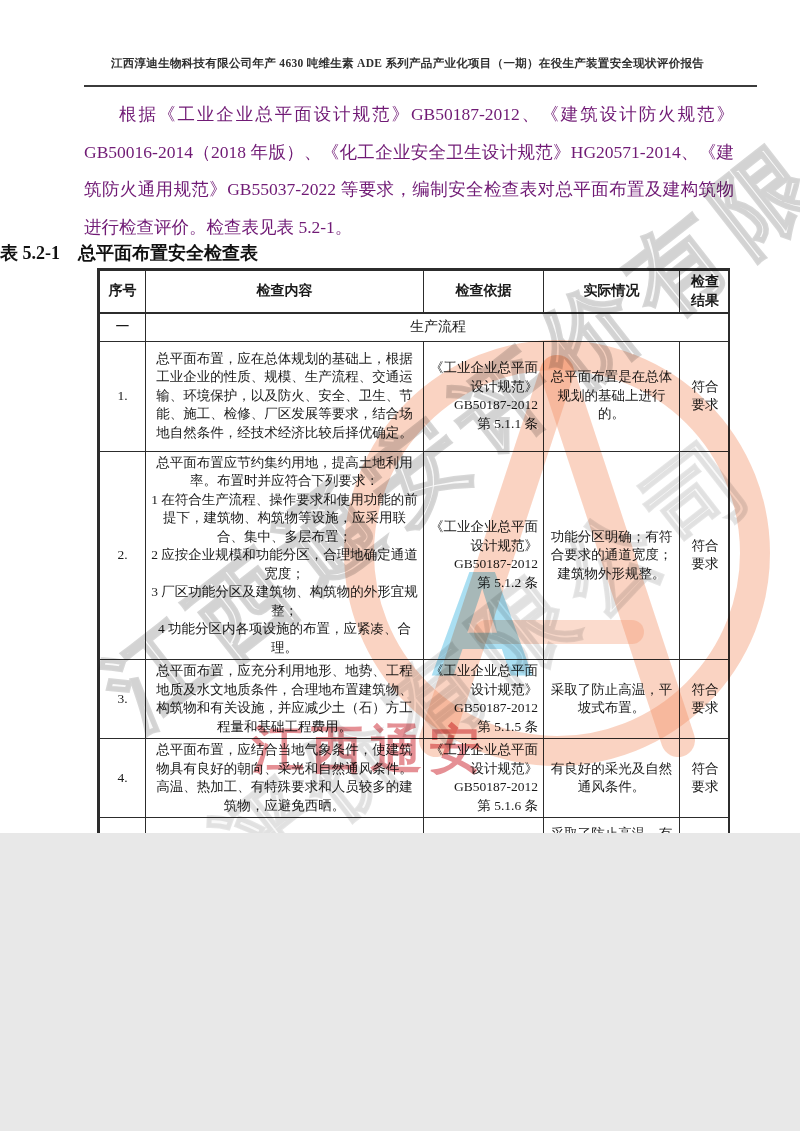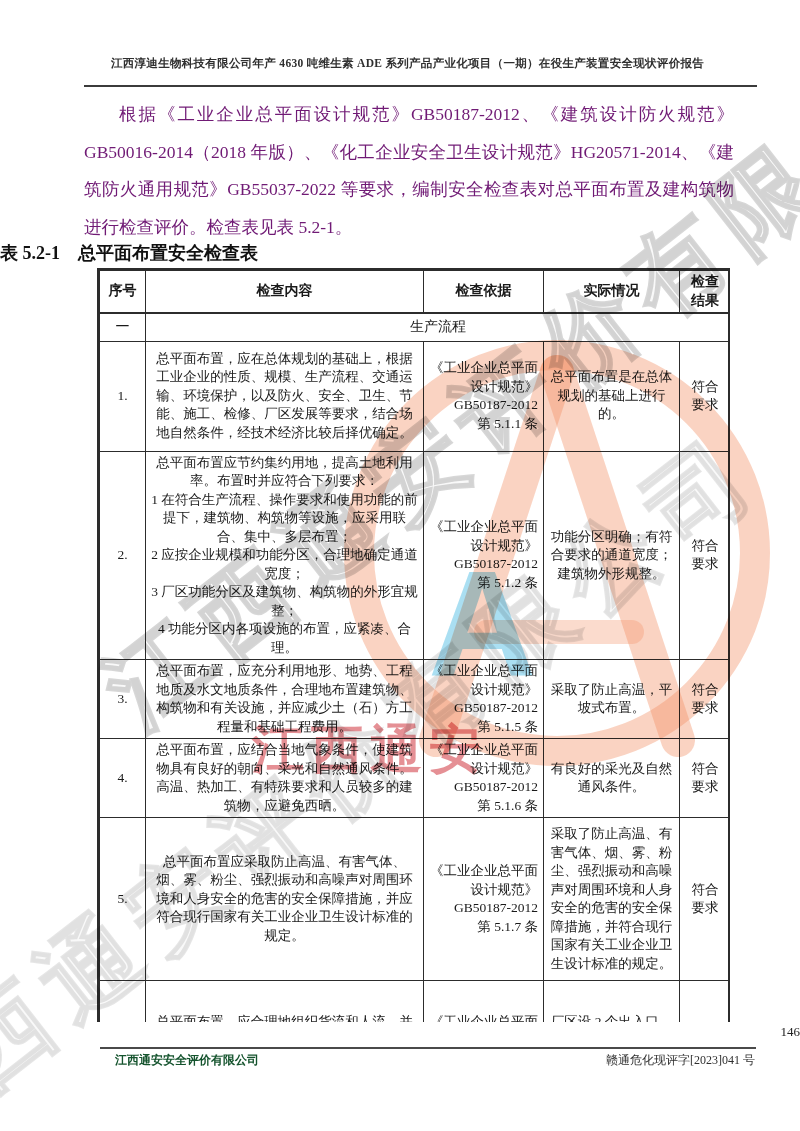--- a/index.html
+++ b/index.html
@@ -1,17 +1,17 @@
 <!DOCTYPE html>
 <html><head>
 <meta charset="utf-8">
 <style>
   html,body{margin:0;padding:0;background:#e8e8e8;}
   .page{
-    position:relative;width:800px;height:1131px;background:#ffffff;
+    position:relative;width:800px;height:833px;background:#ffffff;
     margin:0 auto;overflow:hidden;
     font-family:"Liberation Serif","DejaVu Serif",serif;color:#1b1b1b;
   }
   
   .doc-header{
     position:absolute;top:56px;left:60px;right:45px;
     text-align:center;font-size:11.5px;font-weight:bold;color:#2f2f2f;
     letter-spacing:0.3px;
   }
   .header-rule{position:absolute;top:85px;left:84px;right:43px;border-top:2.5px solid #3b3b3b;}

